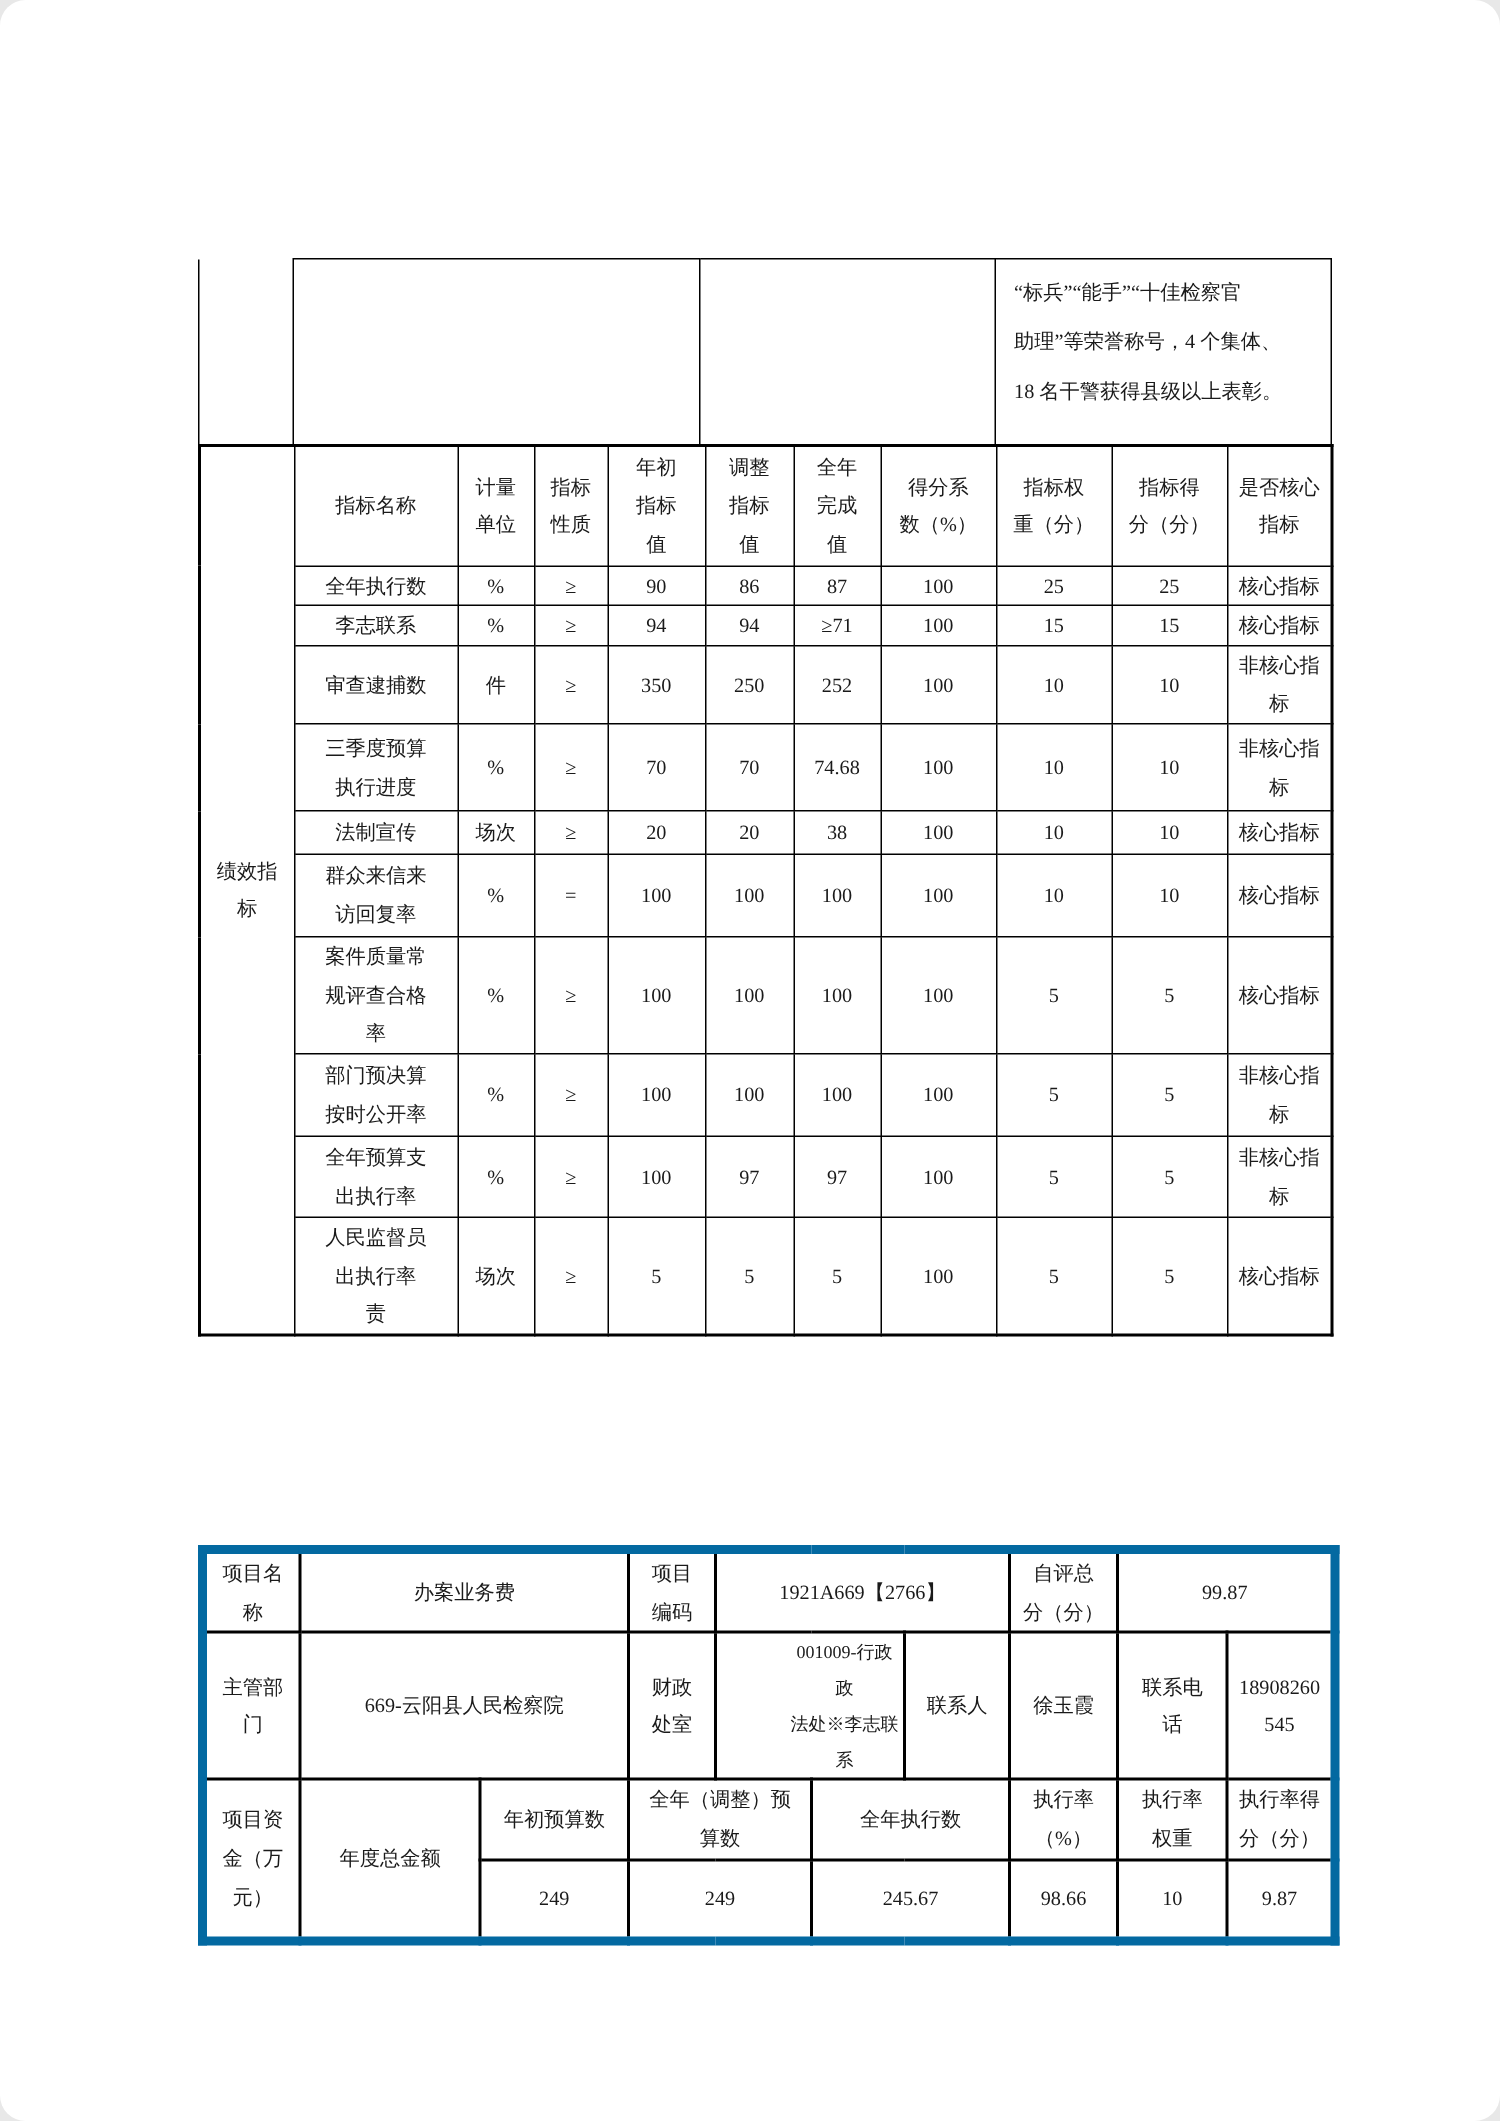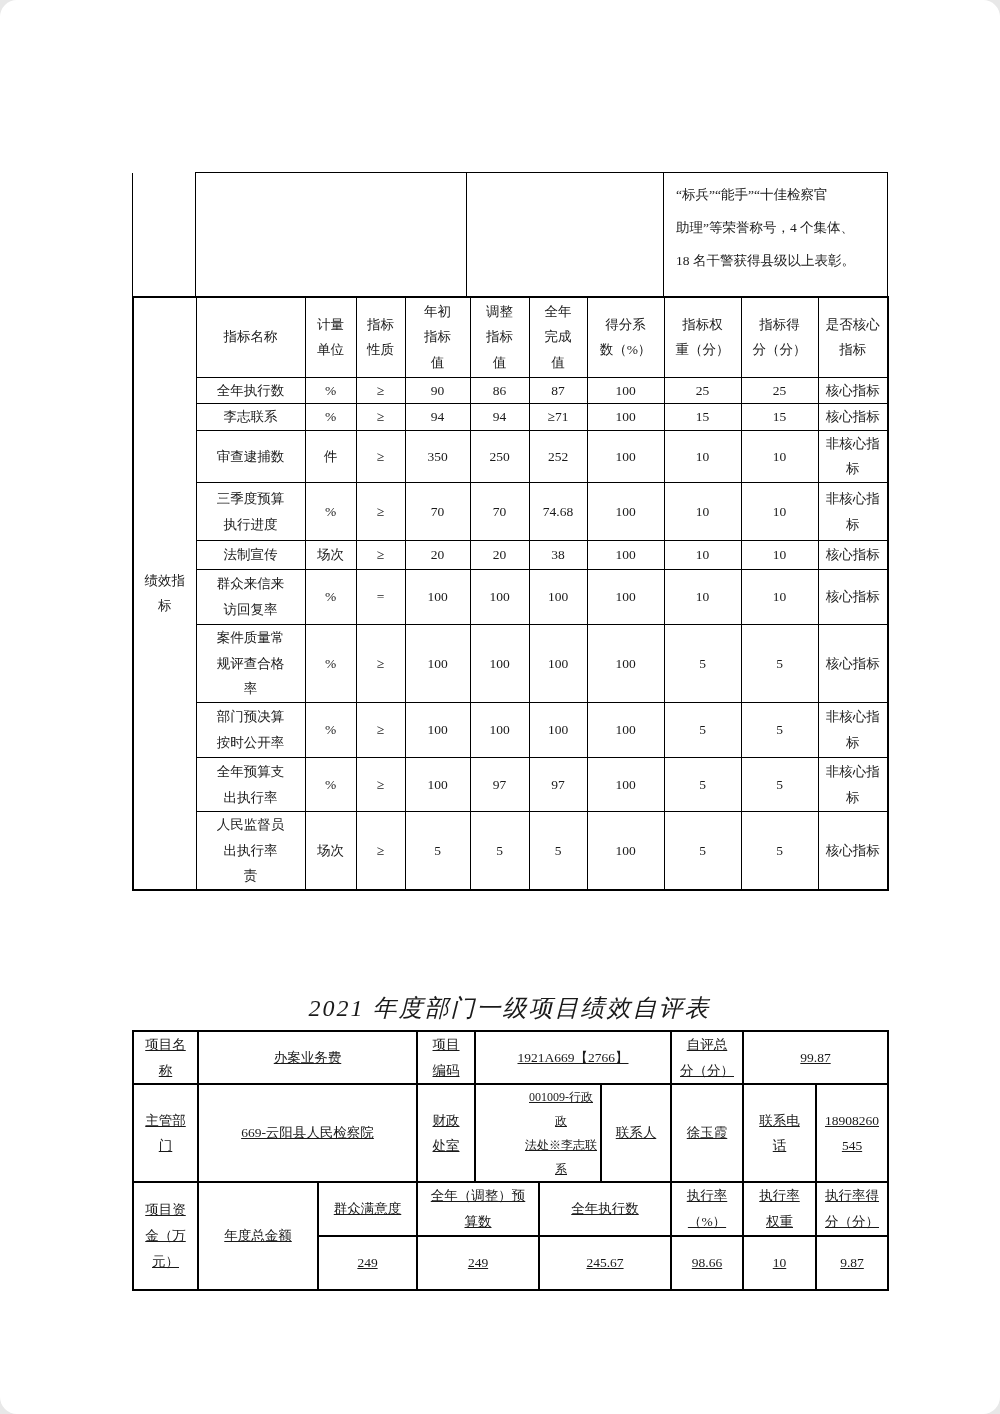--- a/index.html
+++ b/index.html
@@ -29,21 +29,21 @@
   #indicator-table { width:755px; border:2px solid #000; }
   #indicator-table td { line-height:1.9; }
   
   .doc-title {
     position:absolute; left:132px; top:992px; width:755px;
     text-align:center; font-size:24px; font-style:italic;
     letter-spacing:2px; line-height:32px; white-space:nowrap;
   }
   
   .proj-wrap { position:absolute; left:132px; top:1030px; }
-  #project-table { width:755px; border:2px solid #0369a1;text-decoration:underline; }
+  #project-table { width:755px; border:6px solid #0369a1; }
   #project-table td { border-width:2px; line-height:1.9; }
   #project-table td.small { font-size:12px; line-height:2;padding-left:48px; }
 </style>
 </head>
 <body>
 
 <div class="page">
 
   <div class="cont-wrap">
     <table id="cont-table">
@@ -237,21 +237,20 @@
         <td>5</td>
         <td>100</td>
         <td>5</td>
         <td>5</td>
         <td>核心指标</td>
       </tr>
     </tbody>
       </table>
   </div>
 
-  <div class="doc-title">2021 年度部门一级项目绩效自评表</div>
 
   <div class="proj-wrap">
     <table id="project-table">
       <colgroup>
         <col style="width:65px">
           <col style="width:120px">
           <col style="width:99px">
           <col style="width:58px">
         <col style="width:64px">
           <col style="width:62px">
@@ -285,21 +284,21 @@
         <td>联系电
 话</td>
         <td>18908260
 545</td>
       </tr>
       <tr style="height:42px">
         <td rowspan="2">项目资
 金（万
 元）</td>
         <td rowspan="2">年度总金额</td>
-        <td>群众满意度</td>
+        <td>年初预算数</td>
         <td colspan="2">全年（调整）预
 算数</td>
         <td colspan="2">全年执行数</td>
         <td>执行率
 （%）</td>
         <td>执行率
 权重</td>
         <td>执行率得
 分（分）</td>
       </tr>

